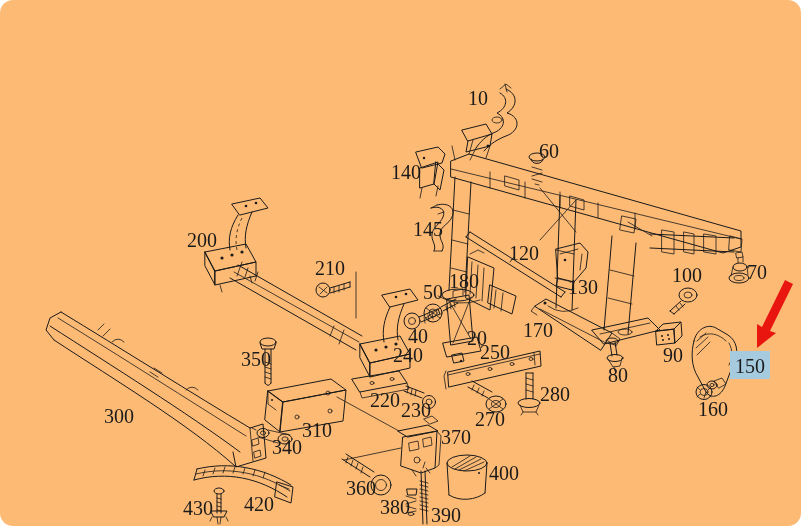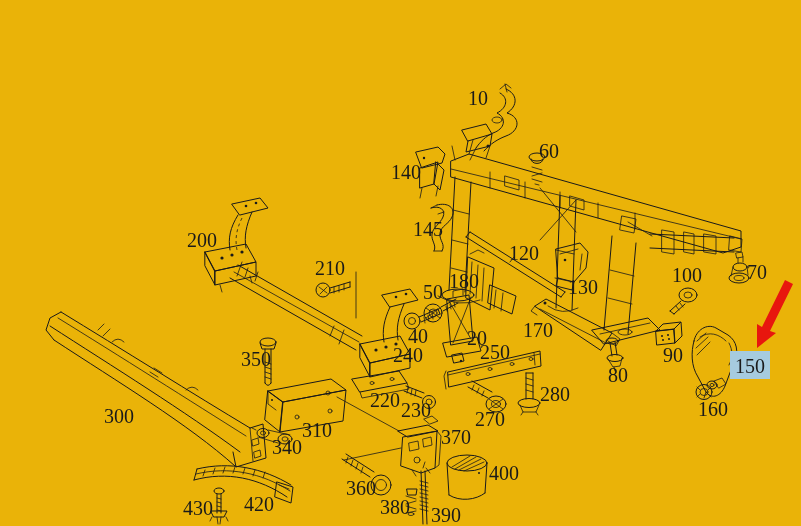--- a/index.html
+++ b/index.html
@@ -1,17 +1,17 @@
 <!DOCTYPE html>
 <html><head>
 <meta charset="utf-8">
 <style>
   html,body{margin:0;padding:0;background:#fff;}
-  .stage{position:relative;width:801px;height:526px;background:#eab308;overflow:hidden;
-         font-family:"Liberation Serif","DejaVu Serif",serif;}
+  .stage{position:relative;width:801px;height:526px;background:#fdba74;overflow:hidden;
+         font-family:"Liberation Serif","DejaVu Serif",serif;border-radius:13px;}
   svg text{font-family:"Liberation Serif","DejaVu Serif",serif;font-size:20px;fill:#1a1a1a;
            text-anchor:middle;}
   .ln{fill:none;stroke:#1a1a1a;stroke-width:1;stroke-linecap:round;stroke-linejoin:round;}
   .ln2{fill:none;stroke:#1a1a1a;stroke-width:0.8;stroke-linecap:round;stroke-linejoin:round;}
   .dsh{fill:none;stroke:#1a1a1a;stroke-width:0.8;stroke-dasharray:3 3;}
   .dot{fill:#1a1a1a;stroke:none;}
   .hl-text{font-size:20px;}
 </style>
 </head>
 <body>

